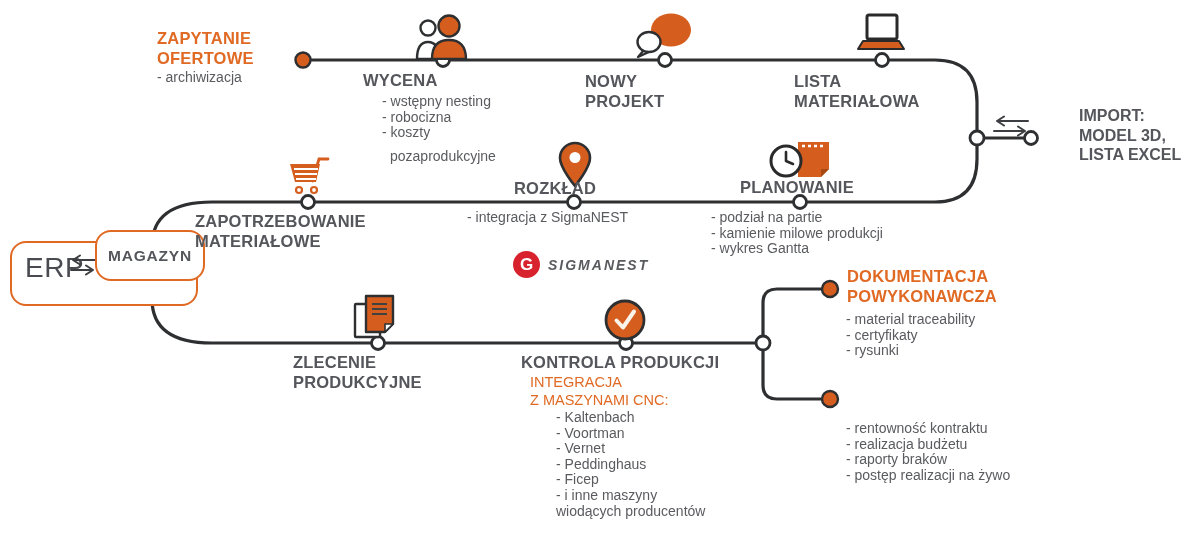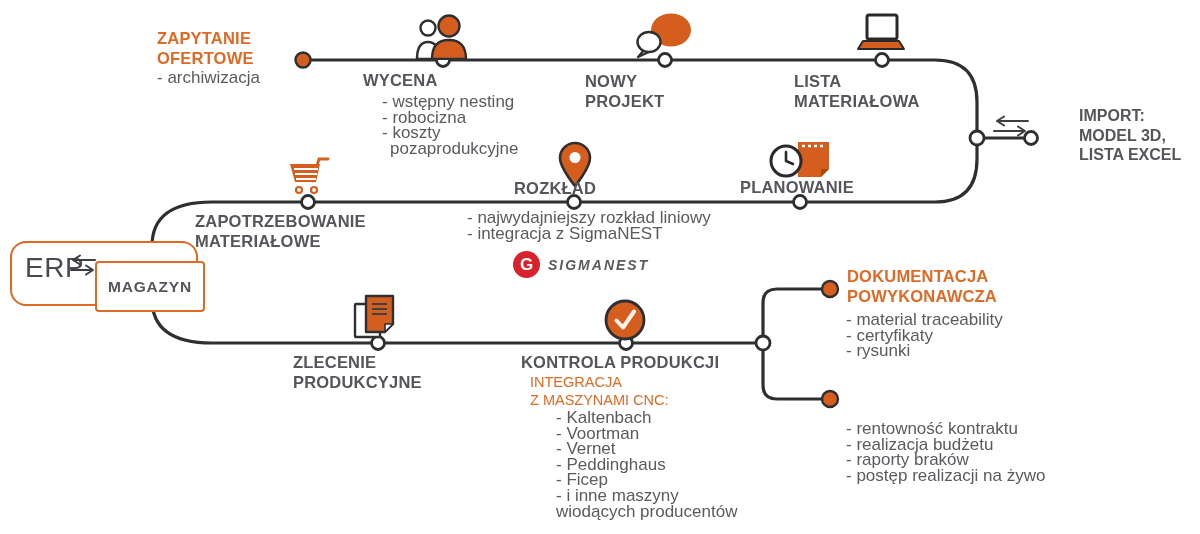--- a/index.html
+++ b/index.html
@@ -13,29 +13,29 @@
   .arr{fill:none;stroke:#3c3e42;stroke-width:2px;stroke-linecap:round;stroke-linejoin:round;}
   .node{fill:#fff;stroke:var(--ink);stroke-width:2.8px;}
   .dot-start{fill:var(--icon);stroke:var(--ink);stroke-width:2.4px;}
   .dot-end{fill:var(--icon);stroke:var(--ink);stroke-width:2.4px;}
   .title{font-weight:bold;color:var(--grayhead);font-size:16.5px;line-height:20px;
          white-space:pre-line;letter-spacing:.2px;}
   .center{text-align:left;}
   .right{}
   .orange{color:var(--accent);}
   .sub{font-weight:normal;color:var(--accent);font-size:14.5px;line-height:18px;white-space:pre-line;}
-  .bullets{color:var(--graytext);font-size:17px;line-height:15.6px;}
-  .bullets .cont{padding-left:8px;}
+  .bullets{color:var(--graytext);font-size:14px;line-height:15.6px;}
+  .bullets .cont{padding-left:8px;margin-top:8px;}
   .import{font-weight:bold;color:var(--grayhead);font-size:16px;line-height:19.5px;white-space:pre-line;margin-left:36px;}
   
   .erp-outer{left:10px;top:241px;width:184px;height:61px;background:#fff;
              border:2.5px solid var(--accent);border-radius:16px;z-index:4;}
   .erp-label{left:25px;top:252px;font-size:28px;color:#494b50;letter-spacing:.5px;z-index:5;}
-  .magazyn-box{left:95px;top:261px;width:106px;height:47px;background:#fff;
-               border:2.5px solid var(--accent);border-radius:4px;z-index:5;
+  .magazyn-box{left:95px;top:230px;width:106px;height:47px;background:#fff;
+               border:2.5px solid var(--accent);border-radius:16px;z-index:5;
                display:flex;align-items:center;justify-content:center;}
   .magazyn-label{font-weight:bold;font-size:15.5px;color:var(--grayhead);letter-spacing:.8px;}
   .logo{left:513px;top:251px;display:flex;align-items:center;gap:8px;z-index:5;}
   .logo-mark{width:27px;height:27px;border-radius:50%;background:var(--red);color:#fff;
              font-weight:bold;font-size:17px;display:flex;align-items:center;justify-content:center;}
   .logo-text{font-weight:bold;font-size:14px;color:var(--graytext);letter-spacing:2px;font-style:italic;}
   .icon{z-index:3;}
   .txt{z-index:5;}
 </style>
 </head>
@@ -151,25 +151,29 @@
 
   <div class="abs txt import" style="left:1043px;top:106px;width:140px">IMPORT:
 MODEL 3D,
 LISTA EXCEL</div>
 
   <div class="abs txt title center" style="left:195px;top:211px;width:230px">ZAPOTRZEBOWANIE
 MATERIAŁOWE</div>
 
   <div class="abs txt title center" style="left:514px;top:178px;width:120px">ROZKŁAD</div>
   <div class="abs txt bullets" style="left:467px;top:210px">
-    <div>- najwydajniejszy rozkład liniowy</div>
     <div>- integracja z SigmaNEST</div>
   </div>
 
   <div class="abs txt title center" style="left:740px;top:177px;width:120px">PLANOWANIE</div>
+  <div class="abs txt bullets" style="left:711px;top:210px">
+    <div>- podział na partie</div>
+    <div>- kamienie milowe produkcji</div>
+    <div>- wykres Gantta</div>
+  </div>
 
   <div class="abs logo">
     <span class="logo-mark">G</span>
     <span class="logo-text">SIGMANEST</span>
   </div>
 
   <div class="abs txt title center" style="left:293px;top:352px;width:170px">ZLECENIE
 PRODUKCYJNE</div>
 
   <div class="abs txt title center" style="left:521px;top:352px;width:210px">KONTROLA PRODUKCJI</div>

